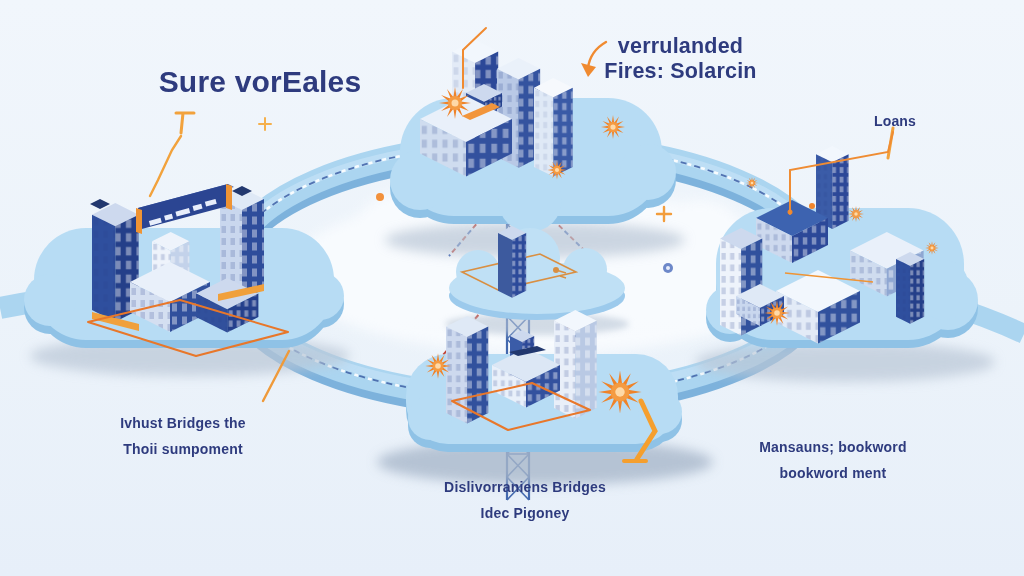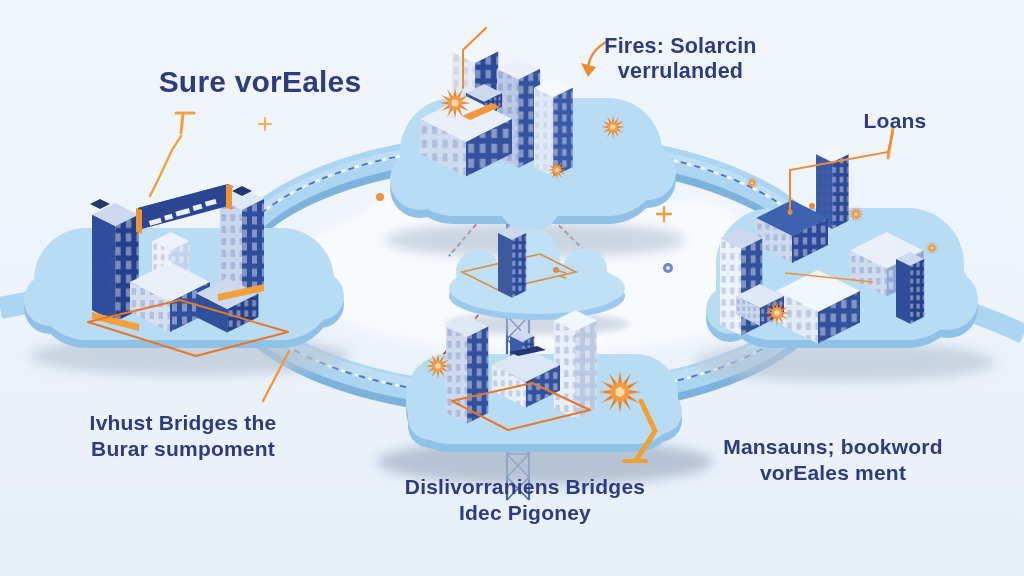--- a/index.html
+++ b/index.html
@@ -4,21 +4,21 @@
 <style>
   html,body{margin:0;padding:0;}
   .stage{
     position:relative;width:1024px;height:576px;overflow:hidden;
     background:linear-gradient(180deg,#f1f6fc 0%,#ecf3fa 55%,#e7eff9 100%);
     font-family:"Liberation Sans",sans-serif;
   }
   .stage svg{position:absolute;left:0;top:0;}
   .label{
     position:absolute;z-index:5;text-align:center;
-    font-weight:bold;color:#2e3b7e;font-size:21px;line-height:26px;letter-spacing:.2px;
+    font-weight:bold;color:#2e3b7e;font-size:14px;line-height:26px;letter-spacing:.2px;
   }
   .label span{display:block;}
   .lbl-top-left{left:95px;top:68px;width:330px;font-size:30px;line-height:27px;}
   .lbl-top-center{left:563px;top:34px;width:235px;font-size:21.5px;line-height:25px;}
   .lbl-right{left:815px;top:108px;width:160px;}
   .lbl-bottom-left{left:18px;top:410px;width:330px;text-align:center;}
   .lbl-bottom-center{left:335px;top:474px;width:380px;}
   .lbl-bottom-right{left:668px;top:434px;width:330px;}
 </style>
 </head>
@@ -260,32 +260,32 @@
     <path d="M289,351 L263,401" stroke="#ef9a3a" stroke-width="2.4"></path>
     <path d="M641,401 L655,431 L637,459" stroke="#f59f2e" stroke-width="5"></path>
     <path d="M624,461 H646" stroke="#f59f2e" stroke-width="4"></path>
   </g>
 </svg>
 
   <div class="label lbl-top-left">
     <span>Sure vorEales</span>
   </div>
   <div class="label lbl-top-center">
+    <span>verrulanded</span>
     <span>Fires: Solarcin</span>
-    <span>verrulanded</span>
   </div>
   <div class="label lbl-right">
     <span>Loans</span>
   </div>
   <div class="label lbl-bottom-left">
     <span>Ivhust Bridges the</span>
-    <span>Burar sumpoment</span>
+    <span>Thoii sumpoment</span>
   </div>
   <div class="label lbl-bottom-center">
     <span>Dislivorraniens Bridges</span>
     <span>Idec Pigoney</span>
   </div>
   <div class="label lbl-bottom-right">
     <span>Mansauns; bookword</span>
-    <span>vorEales ment</span>
+    <span>bookword ment</span>
   </div>
 
 </div>
 
 </body></html>

